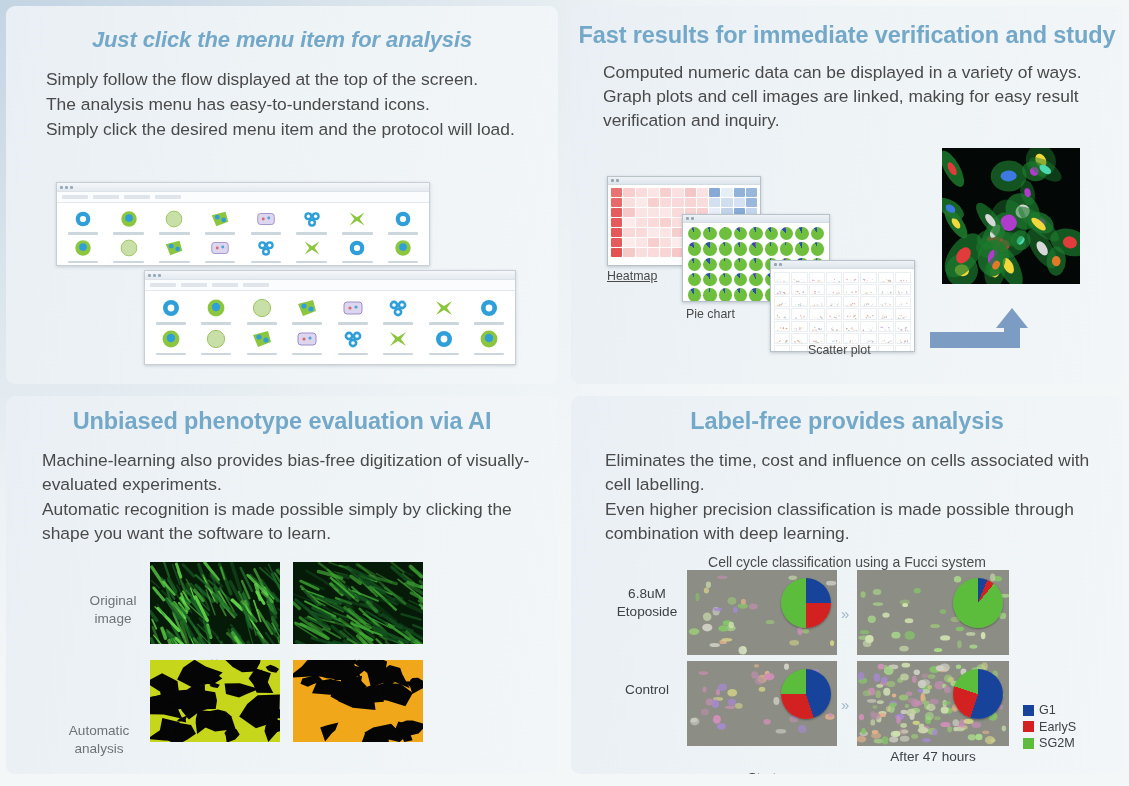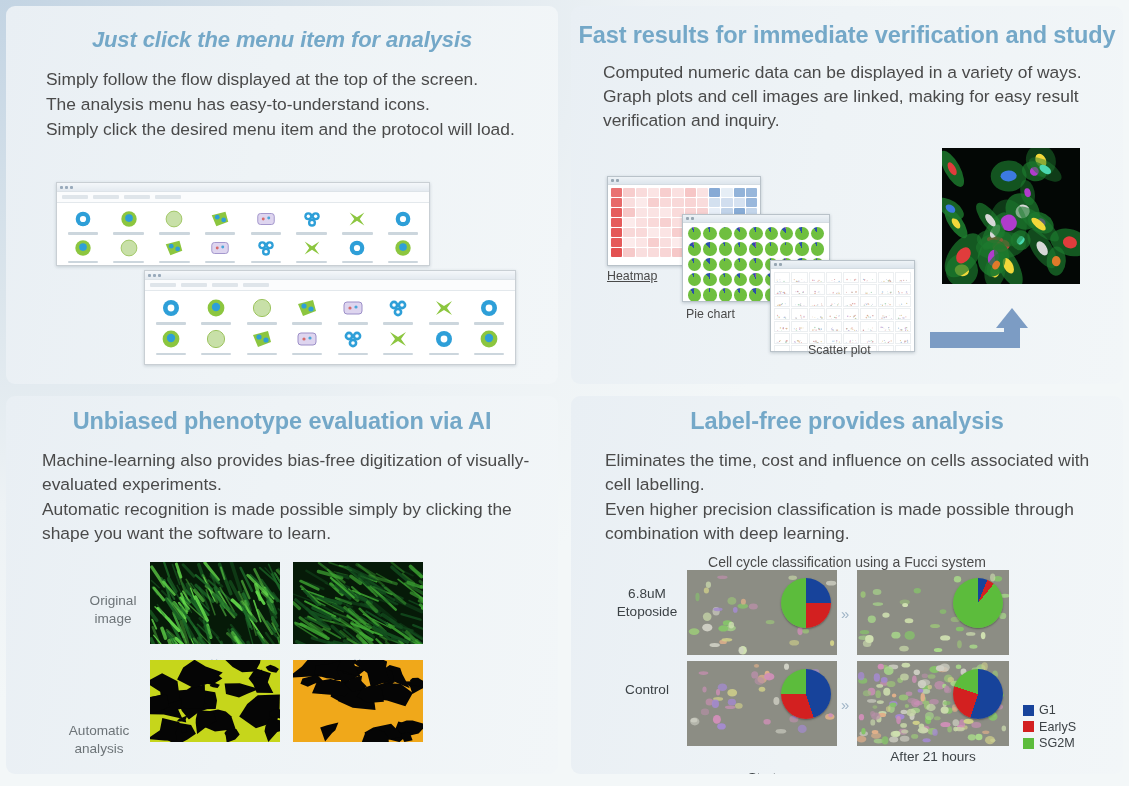--- a/index.html
+++ b/index.html
@@ -2400,21 +2400,21 @@
           <ellipse cx="88.7" cy="42.0" rx="3.7" ry="2.0" fill="#86c46a" opacity="0.69"></ellipse>
           <ellipse cx="62.6" cy="29.7" rx="2.8" ry="1.9" fill="#a48ad0" opacity="0.99"></ellipse>
           <ellipse cx="46.3" cy="50.9" rx="3.3" ry="2.1" fill="#cfd0c4" opacity="0.86"></ellipse>
           <ellipse cx="37.9" cy="73.0" rx="4.7" ry="3.1" fill="#cfe0b0" opacity="0.87"></ellipse>
         </svg><div class="pie" title="Control — After 47 hours" style="right: 6px; top: 8px; width: 50px; height: 50px; background: conic-gradient(rgb(23, 67, 155) 0deg, rgb(23, 67, 155) 198deg, rgb(211, 32, 32) 198deg, rgb(211, 32, 32) 288deg, rgb(92, 188, 60) 288deg, rgb(92, 188, 60) 360deg); box-shadow: rgba(0, 0, 0, 0.35) 0px 1px 2px;"></div></div>
 
     <div class="arrowsep" style="left:270px; top:209px;">»</div>
     <div class="arrowsep" style="left:270px; top:300px;">»</div>
 
     <div class="fucci-lbl" style="left:116px; top:373px; width:150px;">Start</div>
-    <div class="fucci-lbl" style="left:286px; top:352px; width:152px;">After 21 hours</div>
+    <div class="fucci-lbl" style="left:286px; top:352px; width:152px;">After 47 hours</div>
 
     <div class="legend" id="fucci-legend" style="left:452px; top:306px;">
         <div>
           <span class="sw" style="background: rgb(23, 67, 155);"></span>
           <span>G1</span>
         </div>
         <div>
           <span class="sw" style="background: rgb(211, 32, 32);"></span>
           <span>EarlyS</span>
         </div>

